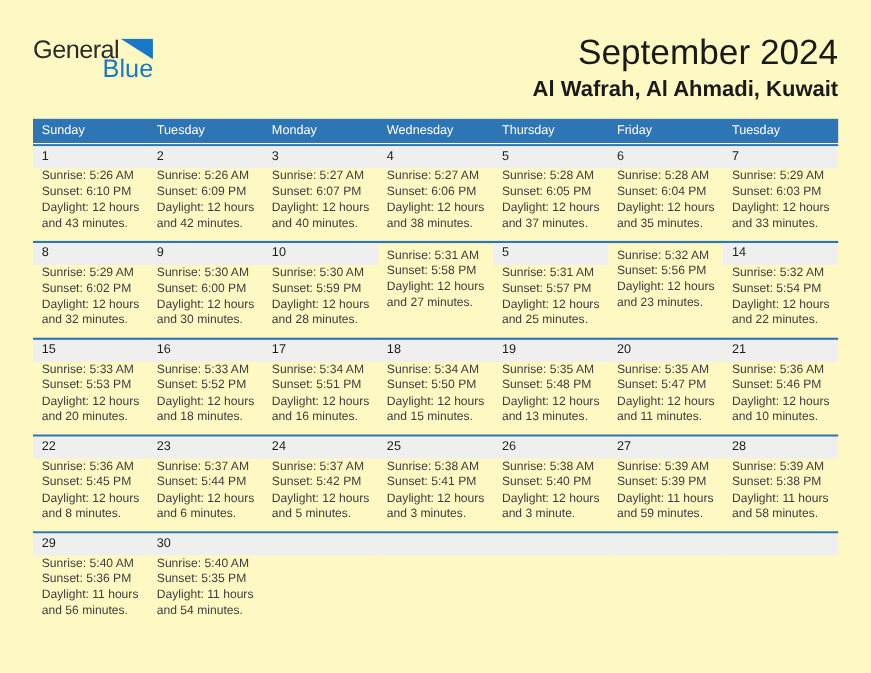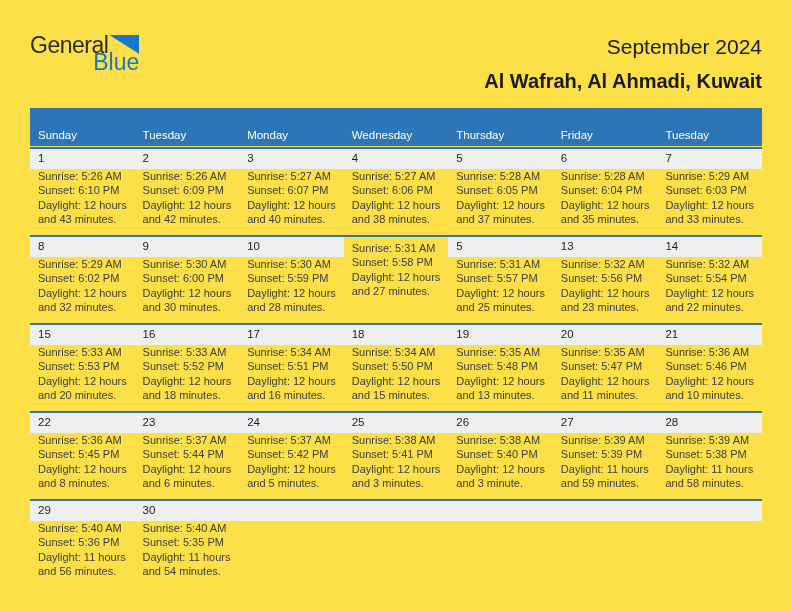--- a/index.html
+++ b/index.html
@@ -1,35 +1,35 @@
 <!DOCTYPE html>
 <html style="--header_bg: #2E75B6; --row_stripe: #EFEFEF; --logo_blue: #1878C8;"><head>
 <meta charset="utf-8">
 <style>
   * { margin:0; padding:0; box-sizing:border-box; }
   html,body { background:#ffffff; }
   body { font-family:"Liberation Sans", sans-serif; }
-  .page { width:792px; height:612px; padding:26px 30px 0 30px; background:#fde047; overflow:hidden; }
+  .page { width:792px; height:612px; padding:26px 30px 0 30px; background:#fef9c3; overflow:hidden; }
 
   
   .topbar { display:flex; justify-content:space-between; align-items:flex-start; height:76px; }
   .logo { padding-top:8px; }
   .logo-row { display:flex; align-items:flex-start; }
   .logo-general { font-size:23px; color:#2b2b2b; letter-spacing:-0.5px; line-height:22px; }
   .logo-triangle { display:inline-block; width:30px; height:19px; margin-left:1px; margin-top:1px;
                    background:var(--logo_blue); clip-path:polygon(0 0,100% 0,100% 100%); }
   .logo-blue { display:block; font-size:23px; line-height:20px; color:var(--logo_blue); margin:-4px 0 0 46px;text-align:right; }
   .titles { text-align:right; padding-top:6px; }
-  .titles h1 { font-size:21px; font-weight:400; color:#1a1a1a; line-height:30px; }
+  .titles h1 { font-size:32px; font-weight:400; color:#1a1a1a; line-height:30px; }
   .titles h2 { font-size:20px; font-weight:700; color:#1a1a1a; margin-top:8px; }
 
   
   .calendar { margin-top:6px; }
   .cal-head { display:grid; grid-template-columns:repeat(7,1fr); background:var(--header_bg); }
-  .hcell { color:#ffffff; font-size:11.5px; padding:21px 0 5px 8px; }
+  .hcell { color:#ffffff; font-size:11.5px; padding:5px 0 5px 8px; }
   .week { display:grid; grid-template-columns:repeat(7,1fr); border-top:2px solid var(--header_bg); min-height:88px; }
   .week:first-child { margin-top:1px; }
   .daynum { background:var(--row_stripe); font-size:11.5px; color:#1c1c1c; padding:3px 0 3px 8px; min-height:20px; }
   .info { font-size:11px; line-height:14.4px; color:#3d3d3d; padding-left:8px; padding-right:2px; }
   .cell .info:first-of-type { margin-top:4px; }
 </style>
 </head>
 <body>
 
 <div class="page">
@@ -138,21 +138,20 @@
             <div class="info">and 27 minutes.</div>
           </div>
           <div class="cell">
             <div class="daynum">5</div>
             <div class="info">Sunrise: 5:31 AM</div>
             <div class="info">Sunset: 5:57 PM</div>
             <div class="info">Daylight: 12 hours</div>
             <div class="info">and 25 minutes.</div>
           </div>
           <div class="cell">
-            <div class="daynum">13</div>
             <div class="info">Sunrise: 5:32 AM</div>
             <div class="info">Sunset: 5:56 PM</div>
             <div class="info">Daylight: 12 hours</div>
             <div class="info">and 23 minutes.</div>
           </div>
           <div class="cell">
             <div class="daynum">14</div>
             <div class="info">Sunrise: 5:32 AM</div>
             <div class="info">Sunset: 5:54 PM</div>
             <div class="info">Daylight: 12 hours</div>

